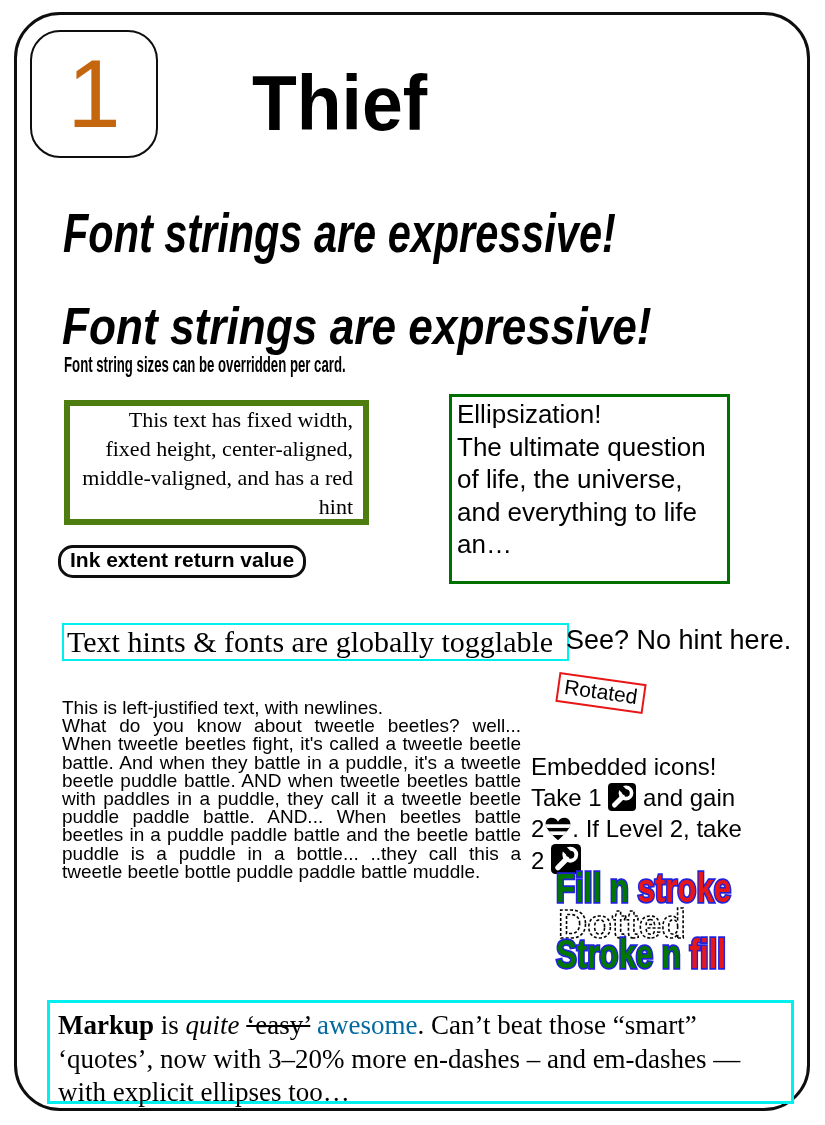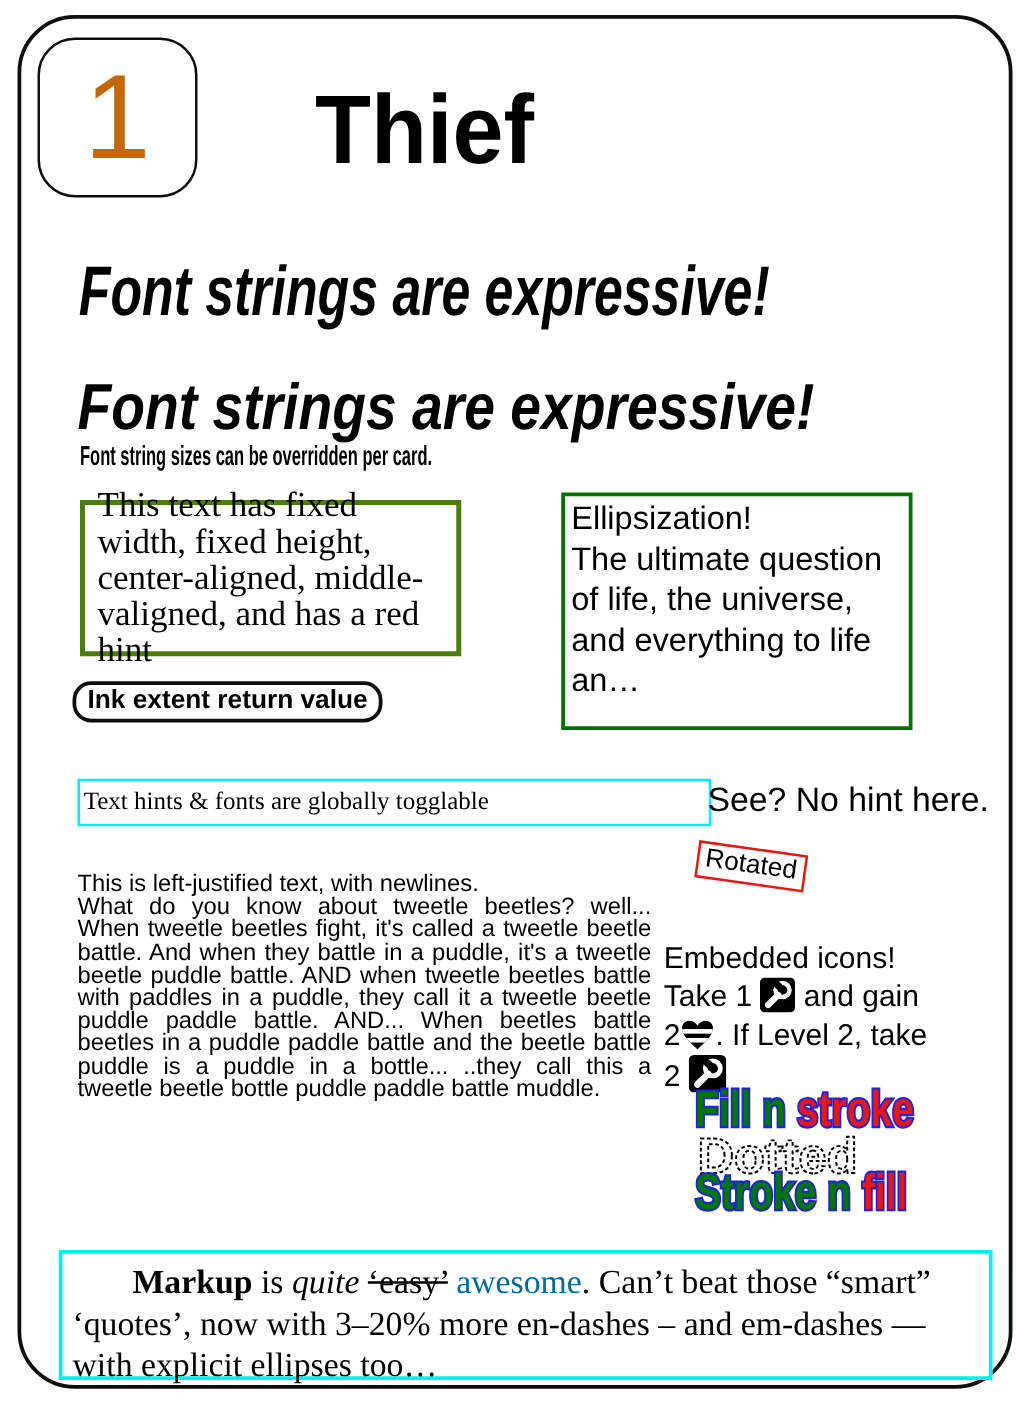--- a/index.html
+++ b/index.html
@@ -25,38 +25,38 @@
   .exp1 { position:absolute; left:63px; top:200px; white-space:nowrap; }
   .exp1 .cond { font-size:56px; font-weight:bold; font-style:italic; transform:scaleX(.74); }
   .exp2 { position:absolute; left:62px; top:296px; white-space:nowrap; }
   .exp2 .cond { font-size:52px; font-weight:bold; font-style:italic; transform:scaleX(.85); }
   .note { position:absolute; left:64px; top:352px; white-space:nowrap; }
   .note .cond { font-size:22px; font-weight:bold; transform:scaleX(.60); }
   .cond { display:inline-block; transform-origin:left top; white-space:nowrap; }
 
   .red-box {
     position:absolute; left:64px; top:400px; width:305px; height:125px;
-    border:4px solid #4d7c0f; display:flex; align-items:center; justify-content:center;
-    font-family:"Liberation Serif", serif; font-size:28px; line-height:29px;
-    text-align:left; padding:4px 10px;
+    border:6px solid #4d7c0f; display:flex; align-items:center; justify-content:center;
+    font-family:"Liberation Serif", serif; font-size:22px; line-height:29px;
+    text-align:right; padding:4px 10px;
   }
   .ink-extent {
     position:absolute; left:58px; top:545px; display:inline-block;
     border:3px solid #0e0e0e; border-radius:15px; padding:0px 9px 3px 9px;
     font-size:21px; font-weight:bold; white-space:nowrap;
   }
   .green-box {
     position:absolute; left:449px; top:394px; width:281px; height:190px;
     border:3px solid #007000; padding:1px 0 0 5px;
     font-size:26px; line-height:32.5px; white-space:pre-line; overflow:hidden;
   }
   .hint-box {
     position:absolute; left:62px; top:623px; width:507px; height:38px;
     border:2px solid #00EFEF; font-family:"Liberation Serif", serif;
-    font-size:20px; line-height:33px; padding-left:3px; white-space:nowrap; overflow:visible;
+    font-size:30px; line-height:33px; padding-left:3px; white-space:nowrap; overflow:visible;
   }
   .no-hint {
     position:absolute; left:566px; top:625px; font-size:27px; white-space:nowrap;
   }
   .rotated-box {
     position:absolute; left:557px; top:678px; display:inline-block;
     border:2.5px solid #E81717; padding:0 5px 2px 5px; font-size:21px;
     transform:rotate(8deg); transform-origin:center; white-space:nowrap;
   }
   .justified {
@@ -79,21 +79,21 @@
     -webkit-text-stroke:3.5px #2222DD; paint-order:stroke fill;
   }
   .fx-green { color:#007800; }
   .fx-red { color:#E81717; }
   .markup-box {
     position:absolute; left:47px; top:1000px; width:747px; height:104px;
     border:3px solid #00EFEF; background:#fff;
     font-family:"Liberation Serif", serif; font-size:27px; line-height:33.5px;
     padding:6px 6px 0 8px;
   }
-  .mk-bold { font-weight:bold;margin-left:48px; }
+  .mk-bold { font-weight:bold; }
   .mk-italic { font-style:italic; }
   .mk-strike { text-decoration:line-through; }
   .mk-red { color:#0369a1; }
 </style>
 </head>
 <body>
 
 <div class="stage">
   <div class="card-border"></div>
 

